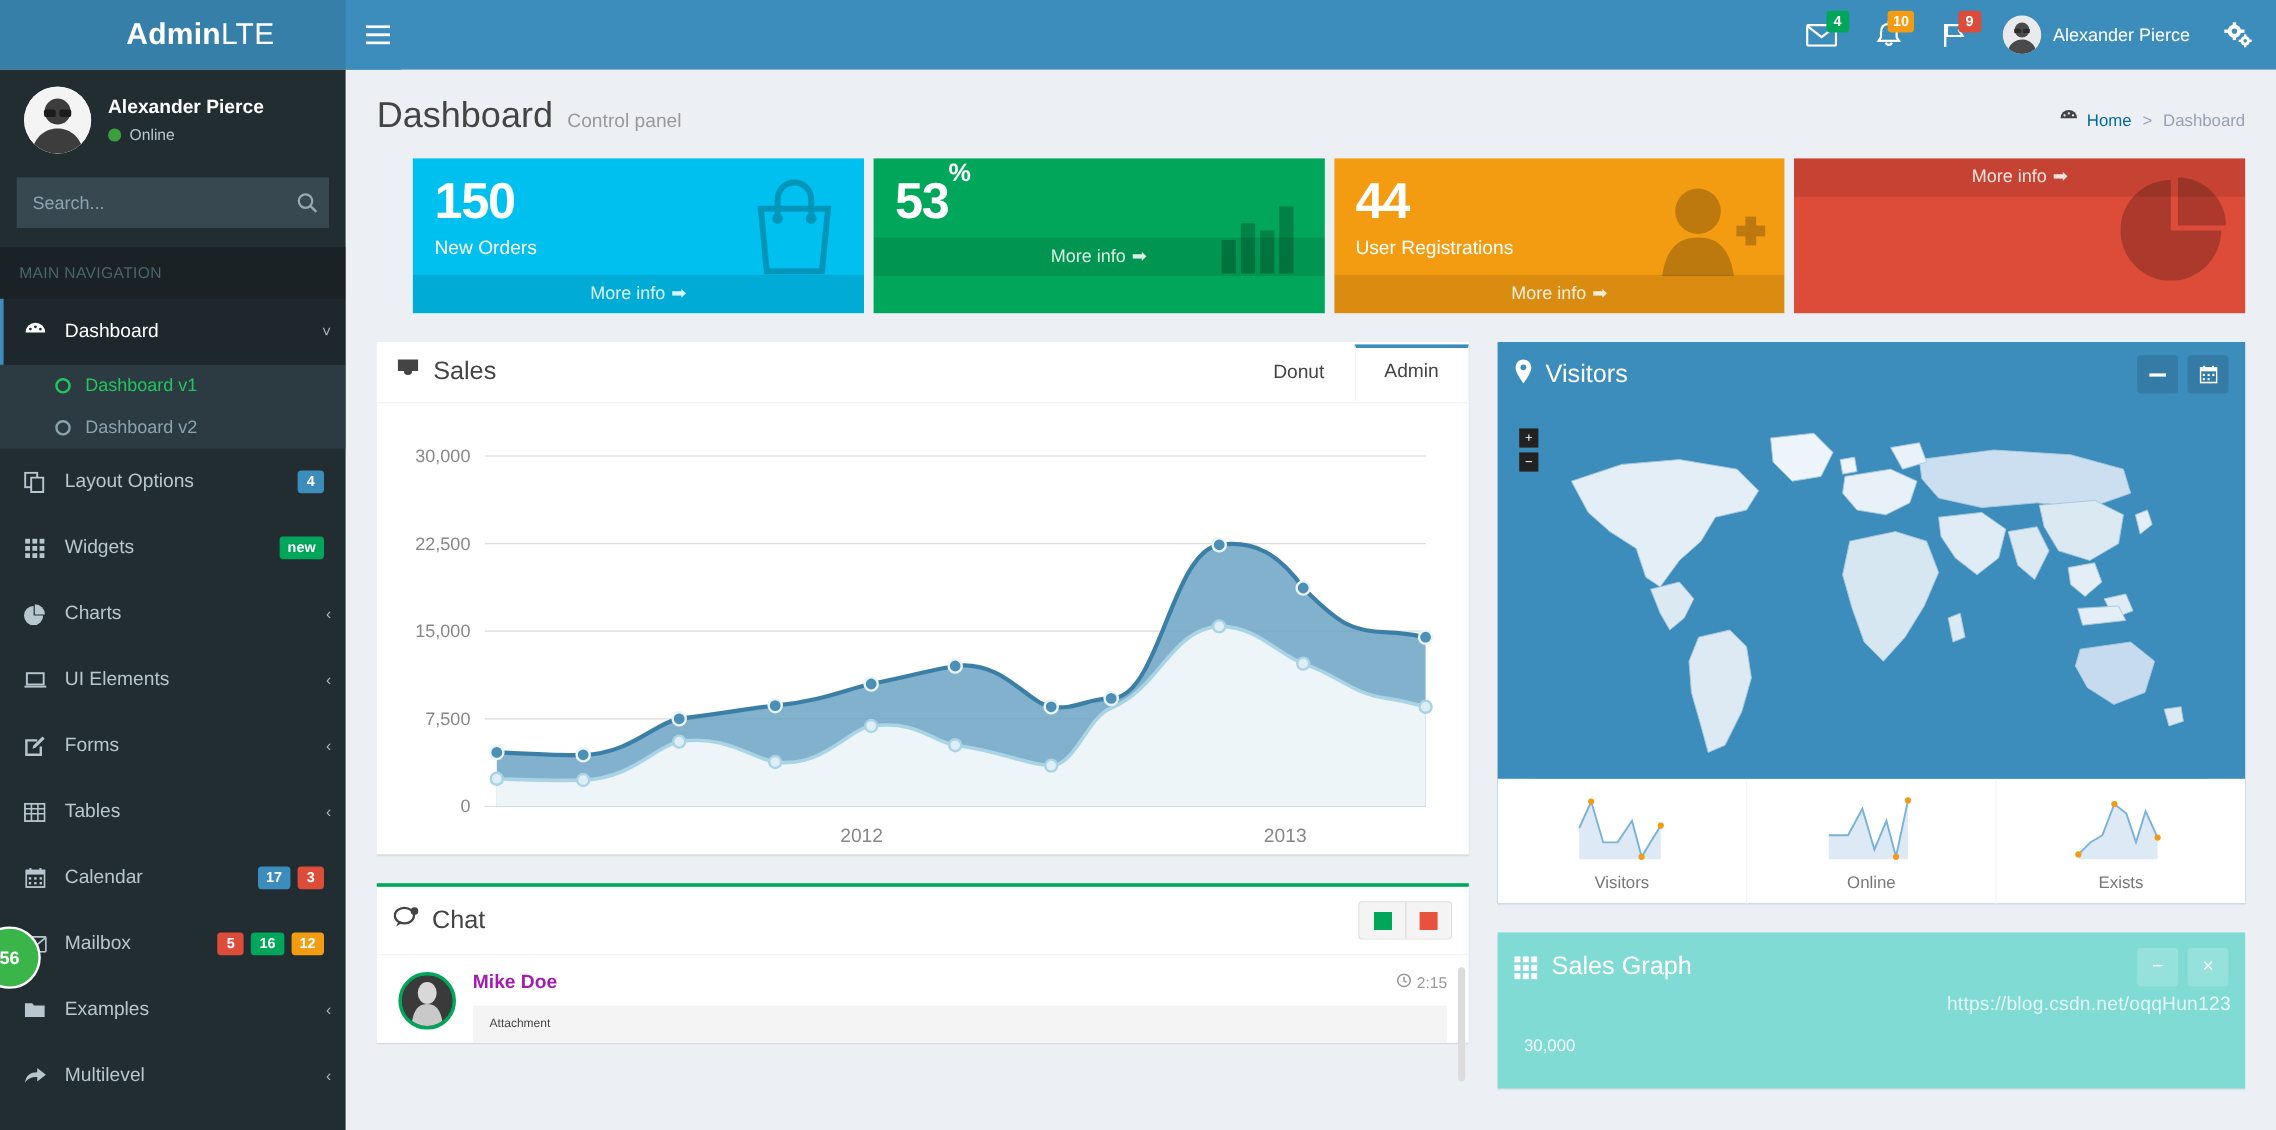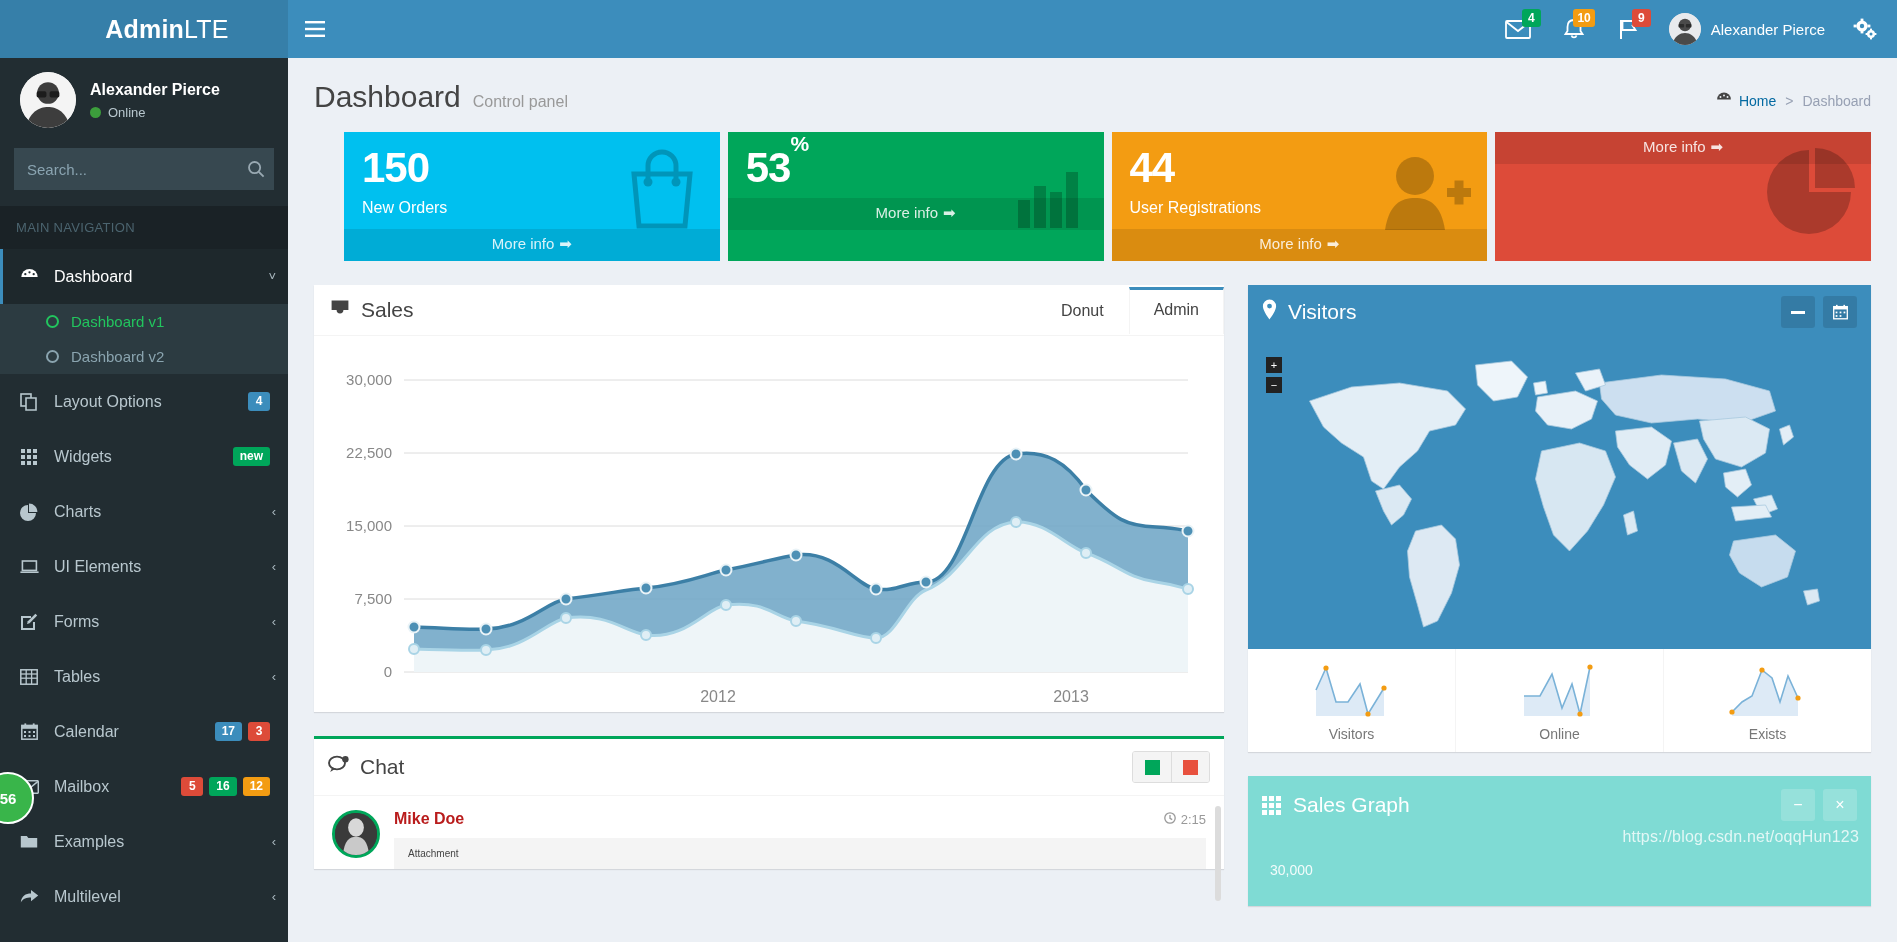--- a/index.html
+++ b/index.html
@@ -168,21 +168,21 @@
   .box.chat { border-top-color: #00a65a; }
   .chat-btns { margin-left: auto; display: flex; border: 1px solid #ddd; border-radius: 3px; overflow: hidden; }
   .chat-btns .cb { width: 38px; height: 30px; display:flex; align-items:center; justify-content:center; background:#f4f4f4; cursor:pointer; }
   .chat-btns .cb + .cb { border-left: 1px solid #ddd; }
   .sq { width: 15px; height: 15px; }
   .chat-body { padding: 14px 18px 0 18px; position: relative; }
   .chat-msg { display: flex; gap: 14px; }
   .chat-av { width: 48px; height: 48px; border-radius: 50%; border: 3px solid #00a65a; overflow:hidden; background:#3a3a3a; flex:0 0 auto; position:relative; }
   .chat-content { flex: 1; }
   .chat-top { display: flex; align-items: baseline; }
-  .chat-name { color: #b91c1c; font-weight: bold; font-size: 16px; }
+  .chat-name { color: #a21caf; font-weight: bold; font-size: 16px; }
   .chat-time { margin-left: auto; color: #999; font-size: 13px; display:flex; align-items:center; gap:5px; }
   .chat-text { color: #444; font-size: 15px; line-height: 1.6; margin-top: 4px; }
   .chat-attach { background: #f4f4f4; margin-top: 10px; padding: 10px 14px; color:#444; font-size: 10px; }
   .chat-scroll { position:absolute; right: 3px; top: 10px; width: 6px; height: 95px; background: #dcdcdc; border-radius: 3px; }
 
   
   .box.visitors { border-top: 0; background: #3c8dbc; }
   .vis-head { display: flex; align-items: center; padding: 11px 14px; color: #fff; }
   .vis-title { font-size: 21px; font-weight: 400; display:flex; align-items:center; gap: 11px; }
   .vis-btns { margin-left: auto; display: flex; gap: 8px; }

